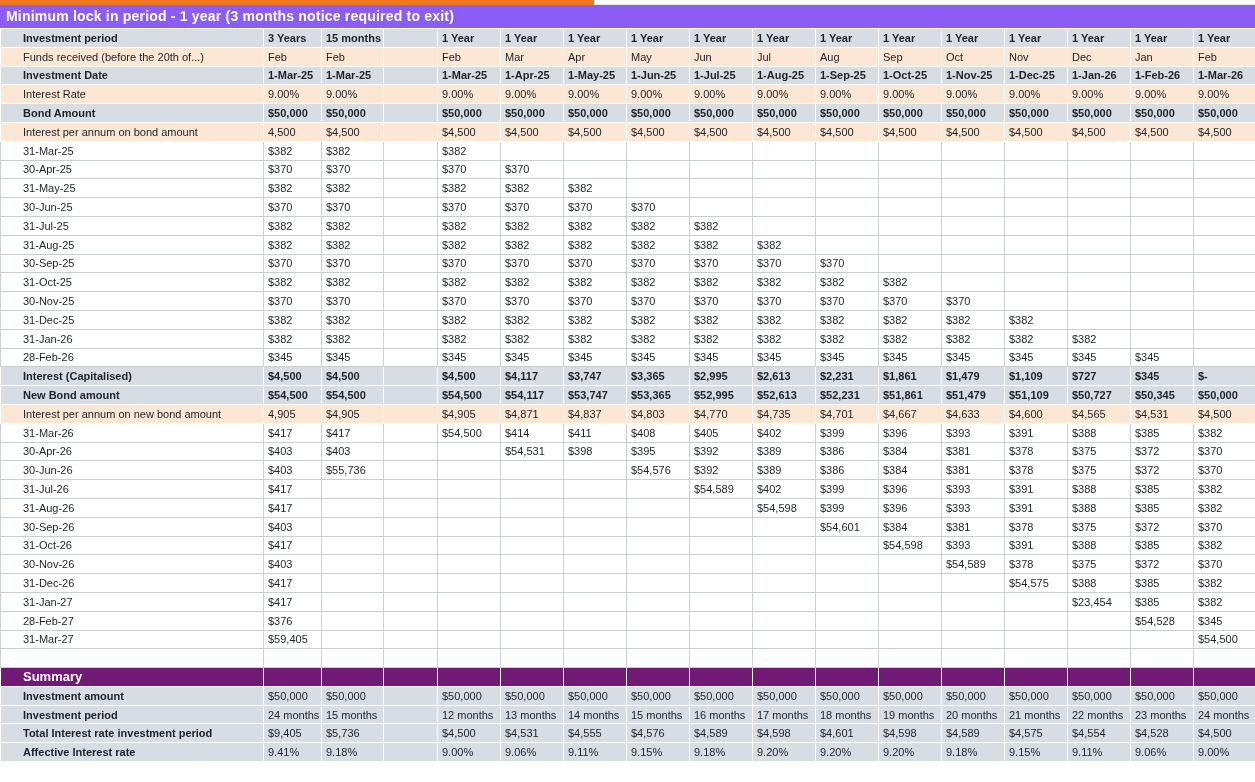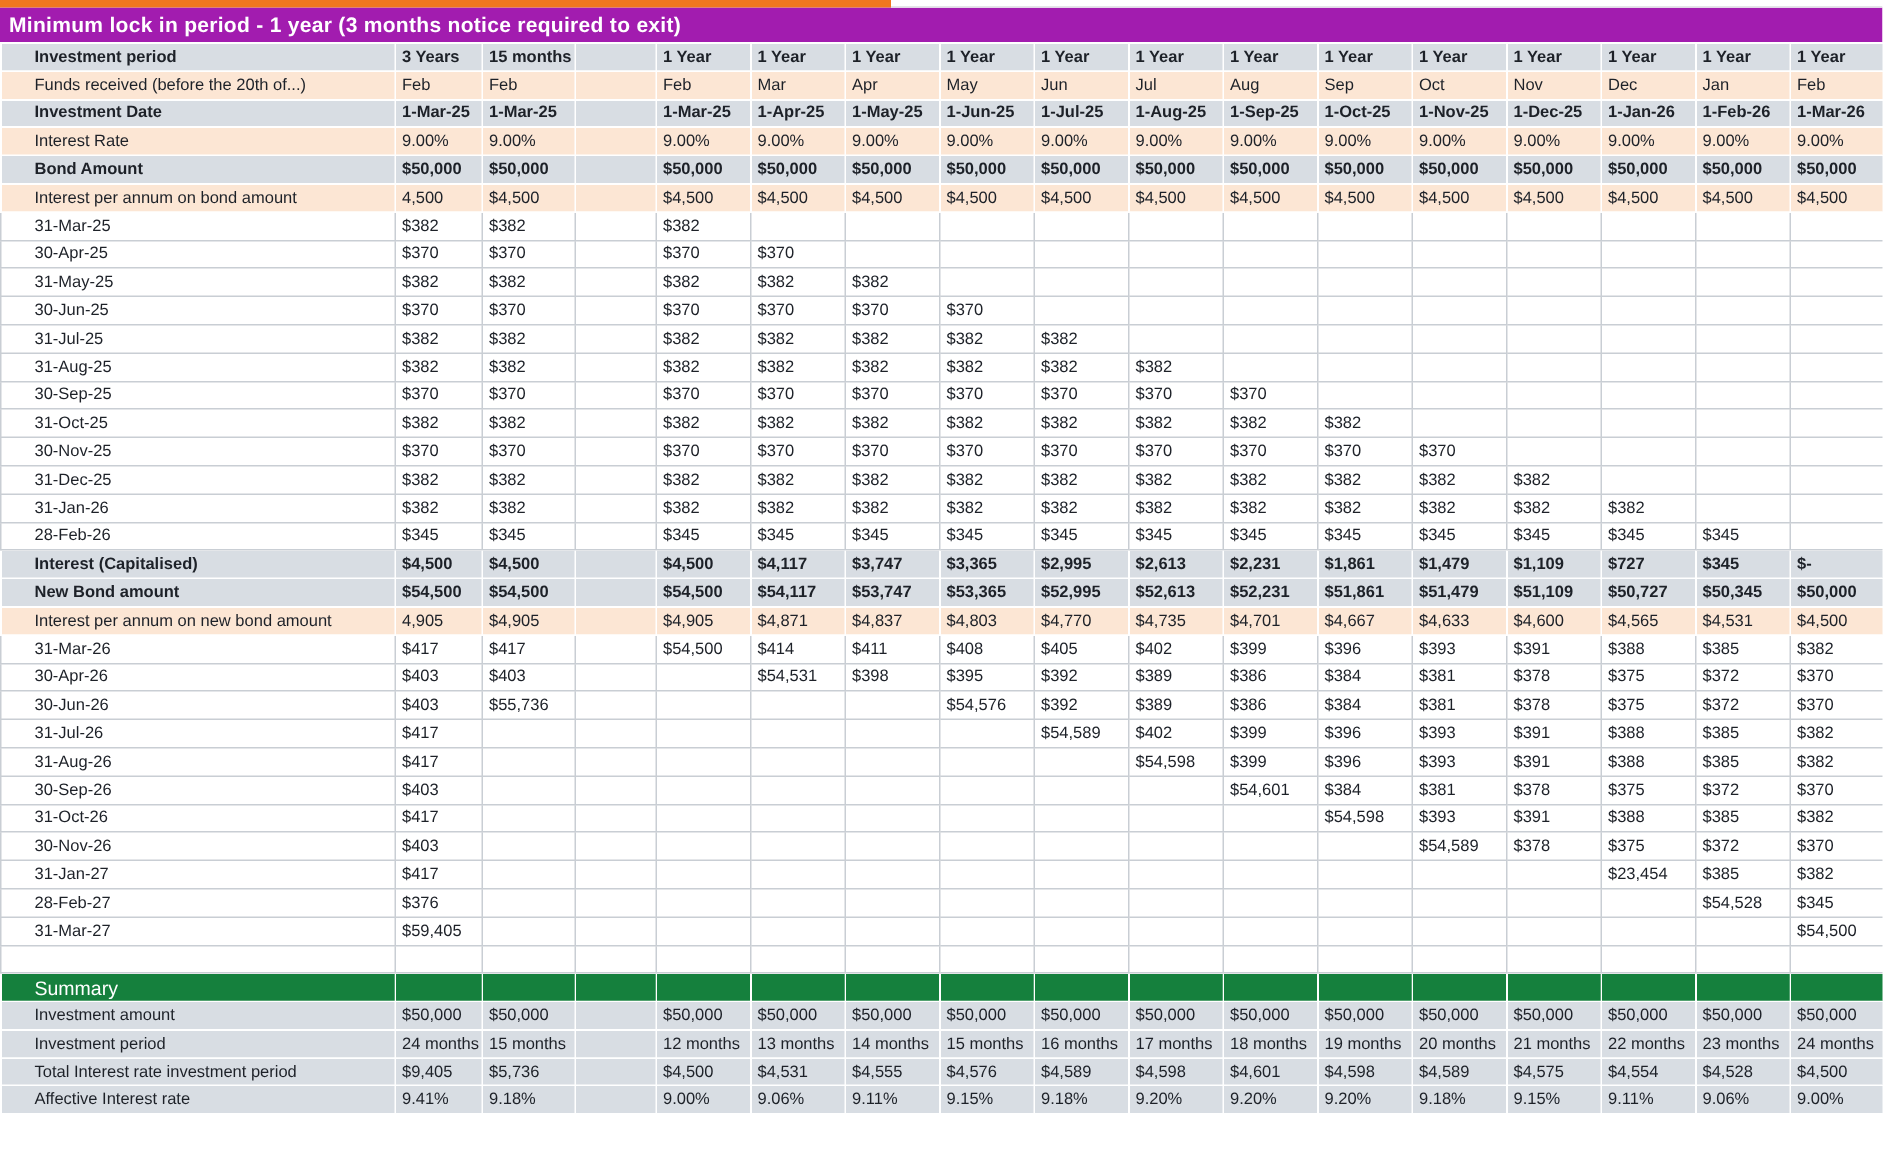--- a/index.html
+++ b/index.html
@@ -1,34 +1,34 @@
 <!DOCTYPE html>
 <html><head>
 <meta charset="utf-8">
 <style>
   html,body{margin:0;padding:0;background:#fff;}
   body{width:1255px;height:782px;overflow:hidden;font-family:"Liberation Sans",sans-serif;}
   .sheet{width:1255px;}
   .top-strip{height:5px;display:flex;}
   .top-strip .seg-orange{width:594px;background:#F0771E;}
   .top-strip .seg-white{flex:1;background:#fff;border-bottom:1px solid #e3e5e8;}
-  .title-bar{height:23px;background:#a21caf;color:#fff;font-weight:700;font-size:14px;
+  .title-bar{height:23px;background:#8b5cf6;color:#fff;font-weight:700;font-size:14px;
              line-height:23px;padding-left:6px;letter-spacing:.2px;}
   table{border-collapse:collapse;table-layout:fixed;width:1255px;}
   td{border:1px solid #C9CED4;height:17.8px;font-size:11px;color:#1d2128;
      padding:0 2px 0 4px;white-space:nowrap;overflow:hidden;vertical-align:middle;}
   td.label{padding-left:22px;}
   tr.r-blue td{background:#D8DDE3;font-weight:700;border-color:#fff;}
   tr.r-peach td{background:#FCE6D4;border-color:#fff;}
   tr.r-white td{background:#fff;}
   tr.r-gap td{background:#fff;}
-  tr.r-band td{background:#15803d;border-color:rgba(255,255,255,.55);color:#fff;
-               font-weight:400;font-size:13px;}
+  tr.r-band td{background:#701a75;border-color:rgba(255,255,255,.55);color:#fff;
+               font-weight:700;font-size:13px;}
   tr.r-summary td{background:#D8DDE3;border-color:#fff;font-weight:400;}
-  tr.r-summary td.label{font-weight:400;}
+  tr.r-summary td.label{font-weight:700;}
 </style>
 </head>
 <body>
 
 <div class="sheet">
   <div class="top-strip">
     <div class="seg-orange"></div>
     <div class="seg-white"></div>
   </div>
   <div class="title-bar">Minimum lock in period - 1 year (3 months notice required to exit)</div>
@@ -598,20 +598,39 @@
           <td></td>
           <td></td>
           <td></td>
           <td>$54,589</td>
           <td>$378</td>
           <td>$375</td>
           <td>$372</td>
           <td>$370</td>
         </tr>
         <tr class="r-white">
+          <td class="label">31-Dec-26</td>
+          <td>$417</td>
+          <td></td>
+          <td></td>
+          <td></td>
+          <td></td>
+          <td></td>
+          <td></td>
+          <td></td>
+          <td></td>
+          <td></td>
+          <td></td>
+          <td></td>
+          <td>$54,575</td>
+          <td>$388</td>
+          <td>$385</td>
+          <td>$382</td>
+        </tr>
+        <tr class="r-white">
           <td class="label">31-Jan-27</td>
           <td>$417</td>
           <td></td>
           <td></td>
           <td></td>
           <td></td>
           <td></td>
           <td></td>
           <td></td>
           <td></td>

